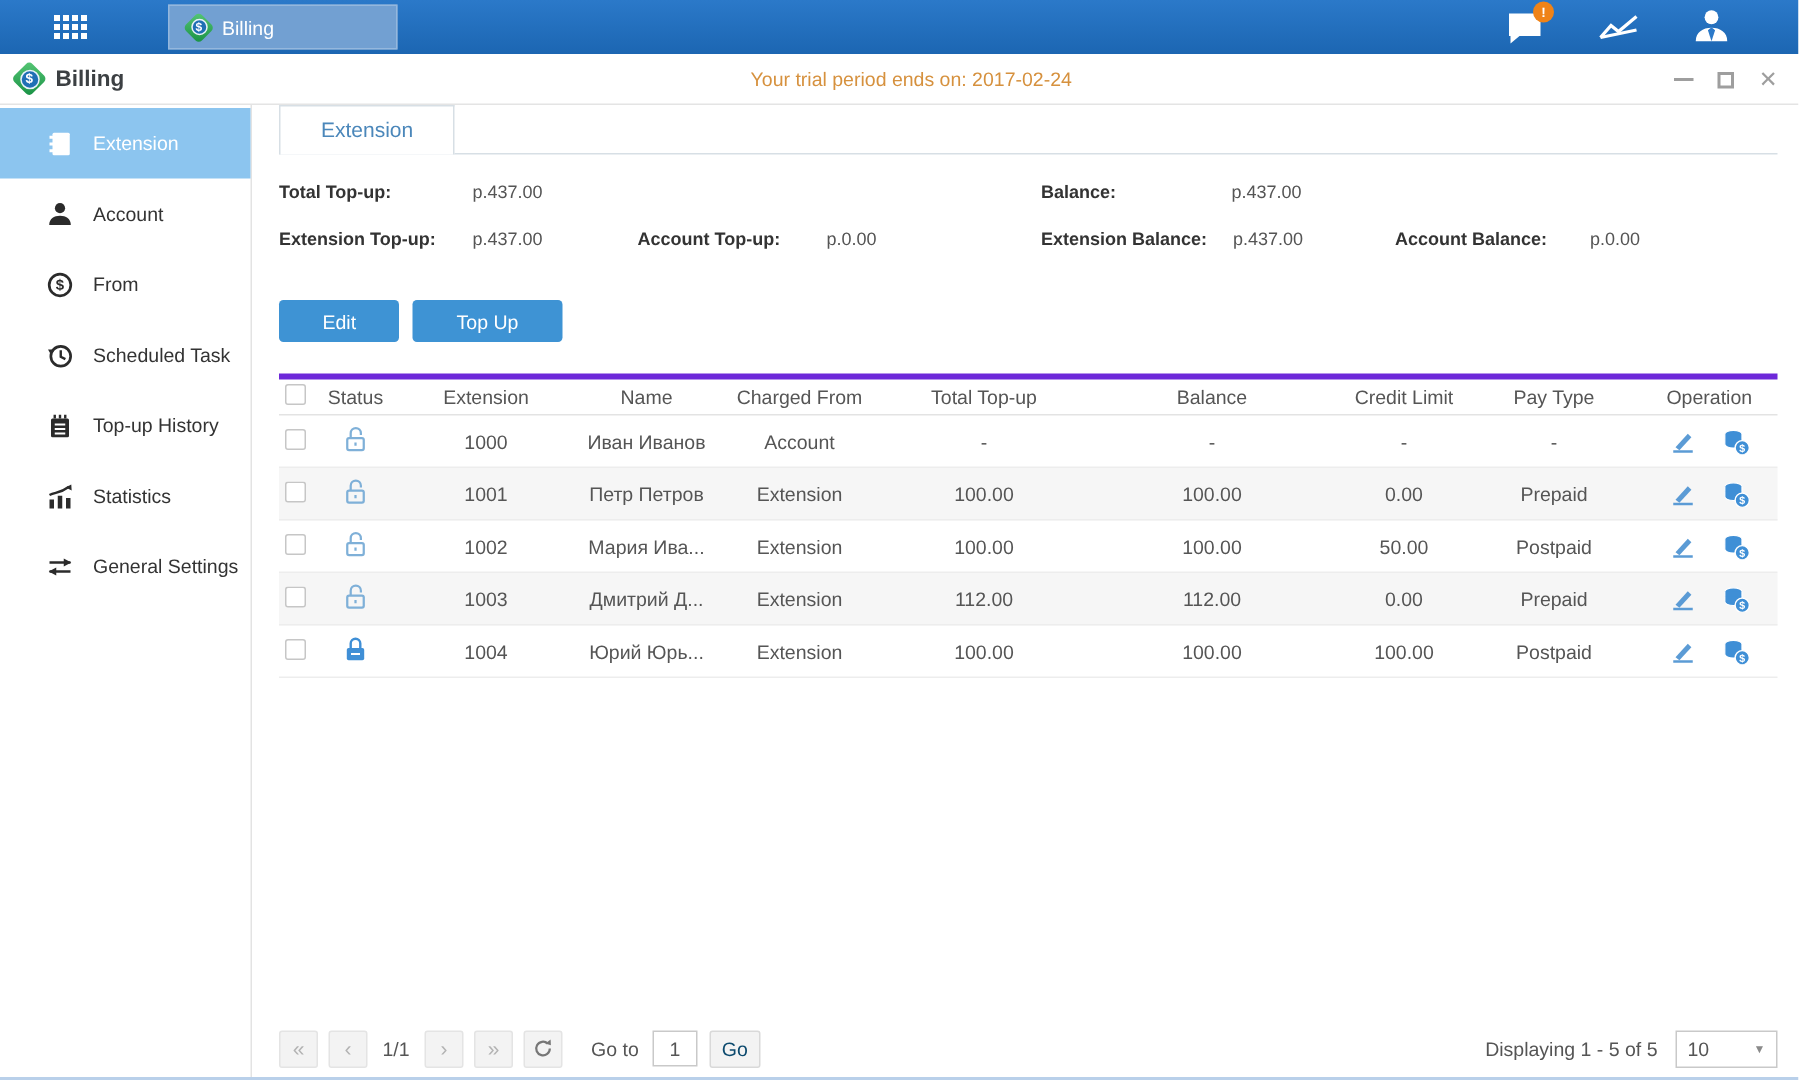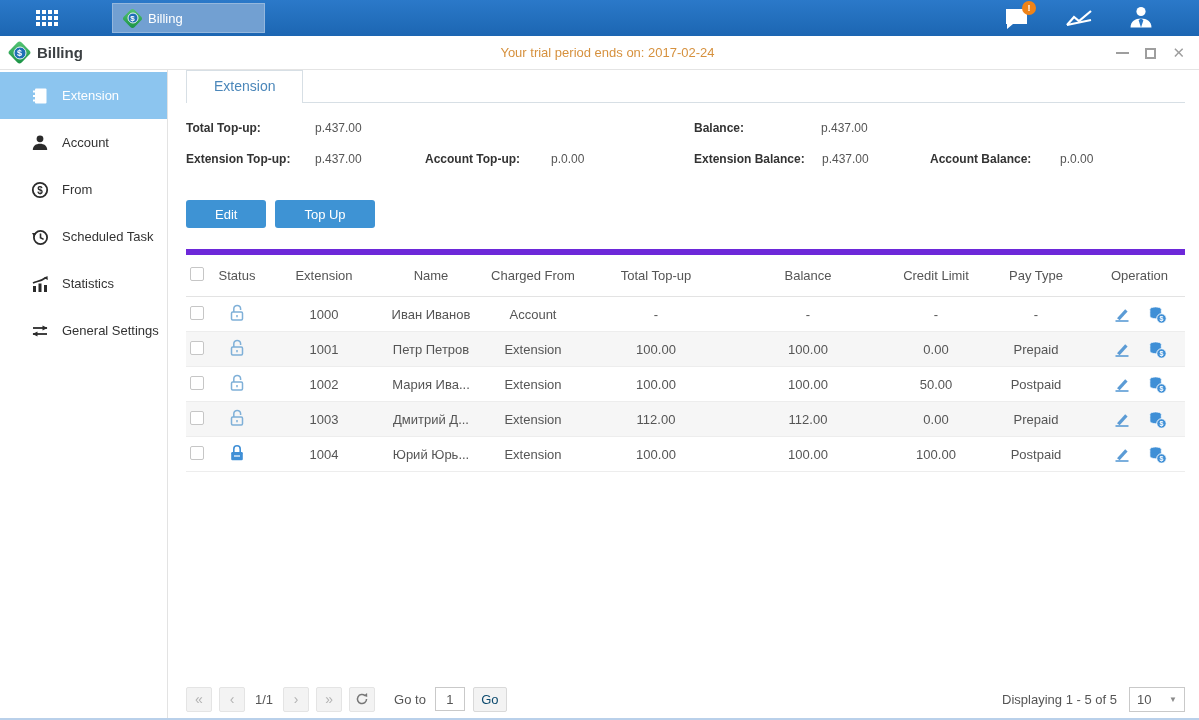--- a/index.html
+++ b/index.html
@@ -74,21 +74,21 @@
 
   .actions { margin-top:17px; display:flex; gap:9px; }
   .btn { background:#3e93d4; border:none; color:#fff; font-size:13px;
          font-family:inherit; height:28px; padding:0 29px; border-radius:3px;
          cursor:pointer; }
 
   .table { margin-top:21px; font-size:13px; color:#555; }
   .grid-row { display:grid;
     grid-template-columns:26px 50px 124px 90px 114px 132px 172px 84px 116px 91px;
     align-items:center; }
-  .thead { height:48px; border-top:6px solid #6d28d9; border-bottom:1px solid #e3e3e3;
+  .thead { height:28px; border-top:4px solid #6d28d9; border-bottom:1px solid #e3e3e3;
            color:#555; }
   .trow { height:35px; border-bottom:1px solid #ededed; }
   .trow.alt { background:#f6f6f6; }
   .cell { text-align:center; overflow:hidden; white-space:nowrap; }
   .cell.cb { text-align:left; padding-left:4px; }
   input[type=checkbox] { appearance:none; -webkit-appearance:none; width:14px; height:14px;
            border:1px solid #c6c6c6; border-radius:2px; background:#fff; cursor:pointer; }
   .lockwrap { display:inline-flex; width:20px; height:20px; }
   .ops { display:flex; justify-content:center; gap:17px; }
   .op { width:18px; height:18px; cursor:pointer; }
@@ -101,21 +101,21 @@
           align-items:center; justify-content:center; margin-right:7px; cursor:pointer; }
   .pbtn.refresh { color:#777; }
   .page-ind { margin:0 10px 0 3px; }
   .goto-label { margin:0 9px 0 12px; }
   .goto-input { width:30px; height:24px; border:1px solid #c9c9c9; text-align:center;
                 font-size:13px; font-family:inherit; color:#555; }
   .go-btn { margin-left:8px; width:34px; height:25px; background:#f3f3f3;
             border:1px solid #d9d9d9; border-radius:2px; font-size:13px;
             font-family:inherit; color:#0c4a6e; cursor:pointer; }
   .pag-right { margin-left:auto; display:flex; align-items:center; gap:12px; }
-  .page-size { width:56px; height:25px; border:1px solid #c9c9c9; background:#fff;
+  .page-size { width:68px; height:25px; border:1px solid #c9c9c9; background:#fff;
                display:flex; align-items:center; justify-content:space-between;
                padding:0 7px; cursor:pointer; }
   .page-size .arrow { font-size:8px; color:#8a8a8a; }
 
   .bottomline { position:absolute; left:0; right:0; bottom:0; height:2px;
                 background:#b9d0ea; }
 </style>
 </head>
 <body>
 
@@ -239,20 +239,38 @@
             <circle cx="9.5" cy="9.5" r="6.6" stroke-width="1.8"></circle>
             <path d="M9.5 5.5 V9.8 L12.6 11.4" stroke-width="1.6"></path>
             <polygon points="1,5 5.5,5 3,8.5" fill="currentColor" stroke="none"></polygon>
           </svg>
         </span>
         <span>Scheduled Task</span>
       </div>
       <div class="sitem">
         <span class="sicon">
           <svg viewBox="0 0 18 18" width="18" height="18">
+            <rect x="3" y="4" width="12" height="12.5" rx="1" fill="currentColor"></rect>
+            <g stroke="currentColor" stroke-width="1.6">
+                <line x1="5.5" y1="1.5" x2="5.5" y2="4"></line>
+                <line x1="9" y1="1.5" x2="9" y2="4"></line>
+                <line x1="12.5" y1="1.5" x2="12.5" y2="4"></line>
+              </g>
+            <g stroke="#fff" stroke-width="1.2">
+                <line x1="5.5" y1="8" x2="12.5" y2="8"></line>
+                <line x1="5.5" y1="11" x2="12.5" y2="11"></line>
+                <line x1="5.5" y1="14" x2="12.5" y2="14"></line>
+              </g>
+          </svg>
+        </span>
+        <span>Top-up History</span>
+      </div>
+      <div class="sitem">
+        <span class="sicon">
+          <svg viewBox="0 0 18 18" width="18" height="18">
             <g fill="currentColor">
               <rect x="2" y="11" width="3" height="6"></rect>
                 <rect x="7.5" y="8.5" width="3" height="8.5"></rect>
                 <rect x="13" y="10" width="3" height="7"></rect>
             </g>
             <path d="M2 8 C6 6 9 7 15 2.5" fill="none" stroke="currentColor" stroke-width="1.6"></path>
             <polygon points="16.5,1 16.8,5 12.8,3" fill="currentColor"></polygon>
           </svg>
         </span>
         <span>Statistics</span>

